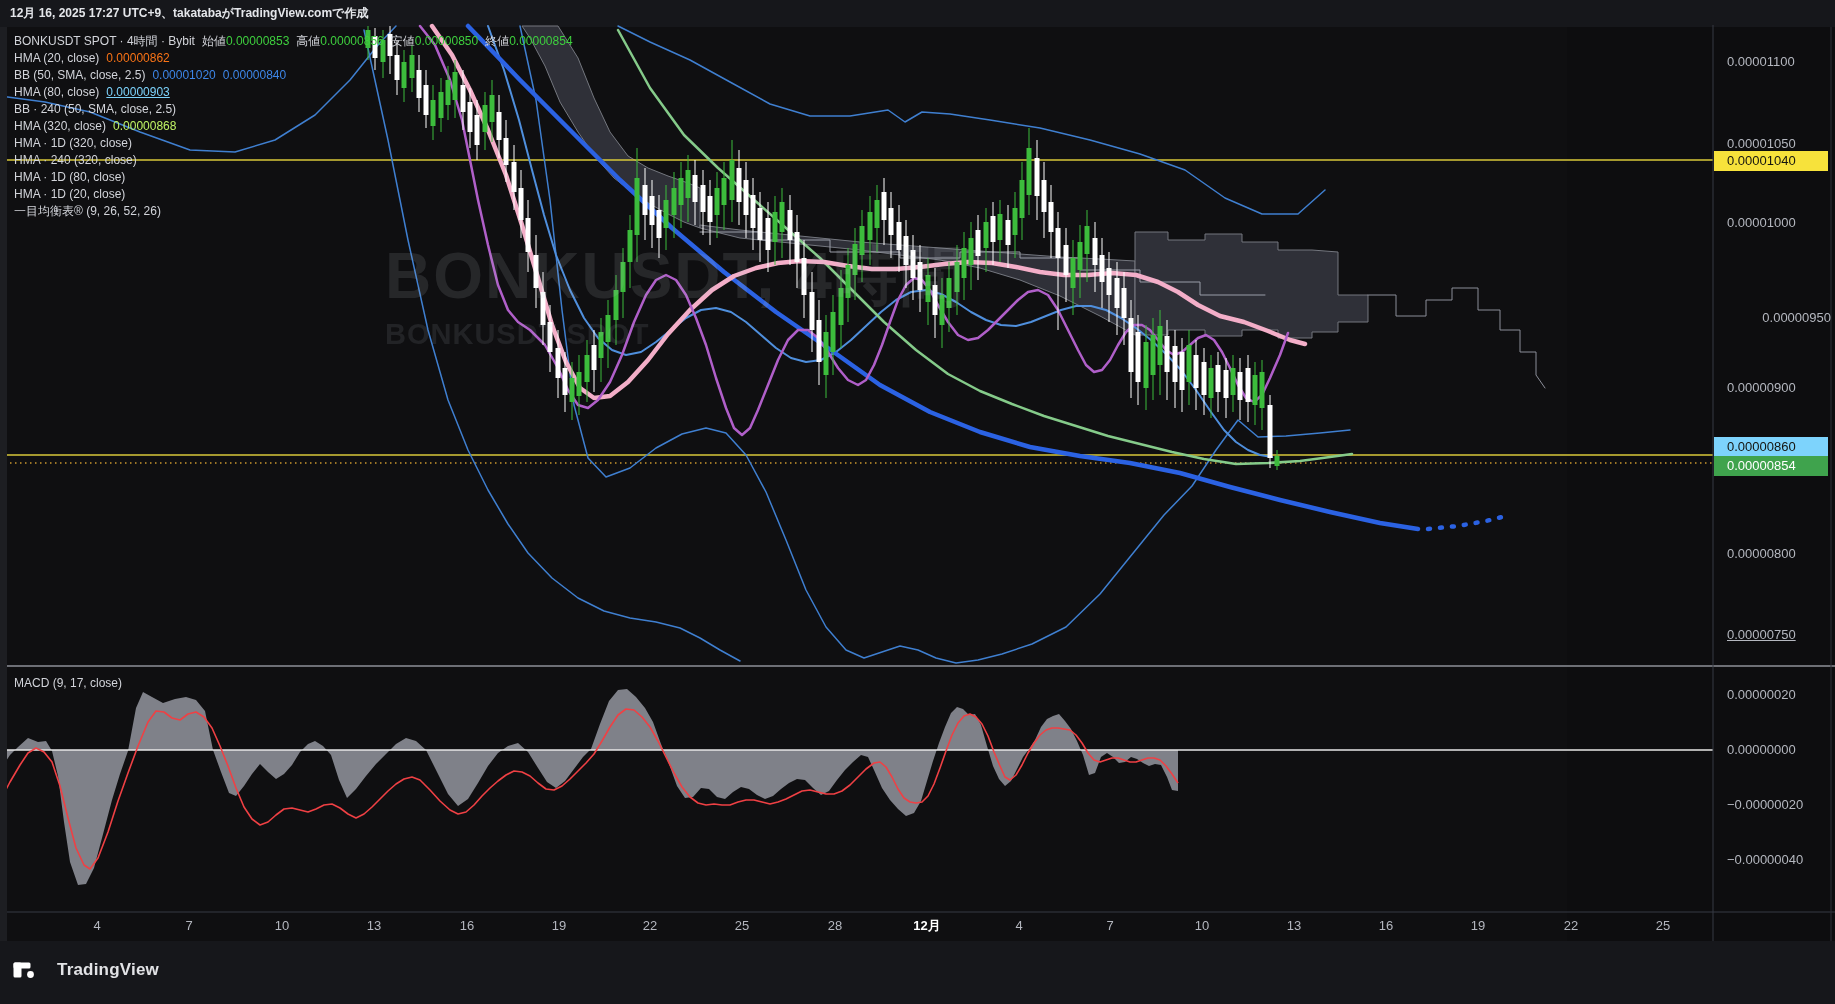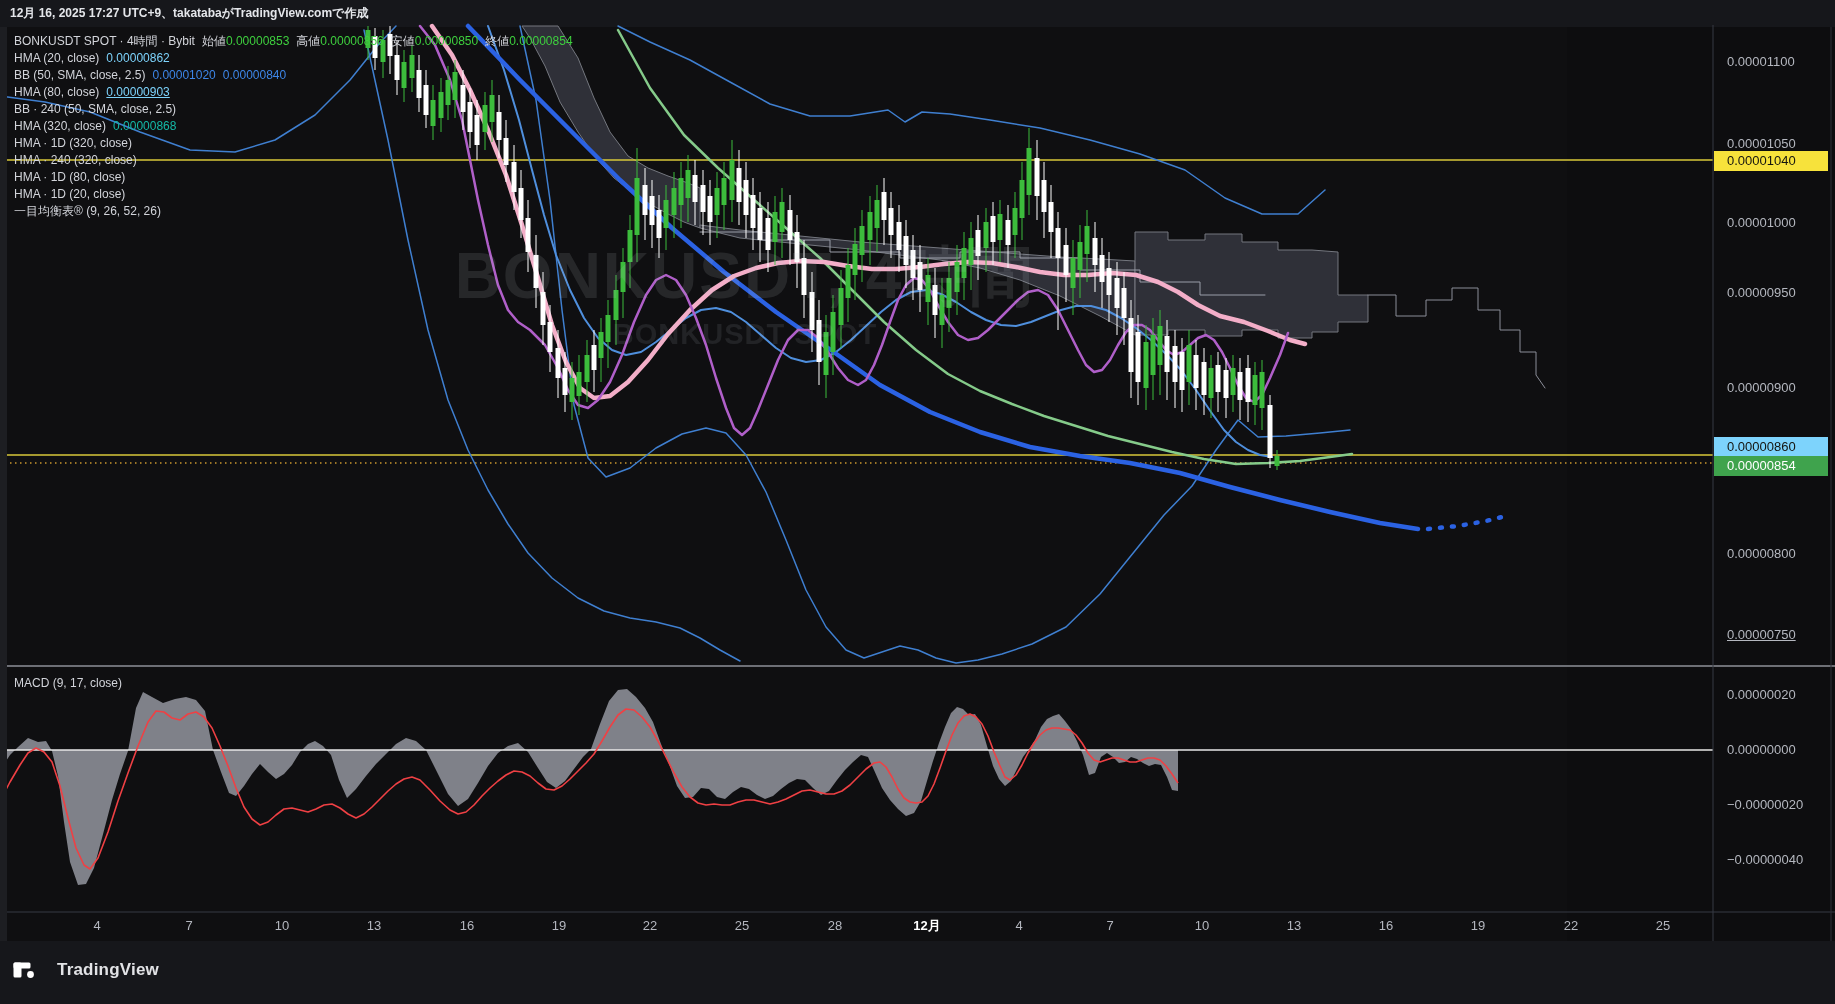--- a/index.html
+++ b/index.html
@@ -9,21 +9,21 @@
   #topbar{left:0;top:0;width:1835px;height:27px;background:#16171b;color:#e4e6ea;
     font-size:12px;font-weight:700;line-height:27px;padding-left:10px;box-sizing:border-box;}
   #leftstrip{left:0;top:27px;width:7px;height:914px;background:#1d1e22;}
   #bottombar{left:0;top:941px;width:1835px;height:63px;background:#16171b;}
   #chart-svg{left:0;top:0;}
   #legend{left:14px;top:33px;z-index:5;}
   .lrow{height:17px;line-height:17px;font-size:12px;color:#d2d4da;white-space:nowrap;}
   .lrow .val{margin-left:7px;font-weight:400;}
   .lrow .sp{margin-left:7px;}
   #title-row{font-size:12px;}
-  #watermark{left:385px;top:244px;width:720px;text-align:center;z-index:1;pointer-events:none;}
+  #watermark{left:385px;top:244px;width:720px;text-align:left;z-index:1;pointer-events:none;}
   #wm1{font-size:64px;font-weight:600;color:rgba(195,198,208,0.13);letter-spacing:2px;line-height:1;}
   #wm2{font-size:29px;font-weight:600;color:rgba(195,198,208,0.11);letter-spacing:1px;margin-top:10px;}
   #macd-label{left:14px;top:675px;font-size:12px;color:#d2d4da;z-index:5;}
   .axlabel{left:1727px;width:104px;height:18px;line-height:18px;font-size:13px;color:#b4b7bf;z-index:4;}
   .axtag{left:1714px;width:114px;height:20px;line-height:20px;font-size:13px;padding-left:13px;
     box-sizing:border-box;z-index:5;font-weight:400;}
   .tlabel{height:18px;line-height:18px;font-size:13px;color:#b4b7bf;z-index:4;transform:translateX(-50%);}
   .tmonth{color:#ffffff;font-weight:700;}
   #logo{left:12px;top:958px;display:flex;align-items:center;gap:21px;z-index:6;}
   #logo-text{font-size:17px;font-weight:700;color:#e2e3e6;letter-spacing:.2px;}
@@ -324,40 +324,40 @@
   <div id="watermark" class="abs">
     <div id="wm1">BONKUSDT, 4時間</div>
     <div id="wm2">BONKUSDT SPOT</div>
   </div>
 
   <div id="legend" class="abs">
     <div class="lrow" id="title-row">
       <span>BONKUSDT SPOT · 4時間 · Bybit</span><span id="ohlc-holder"><span class="sp">始値</span><span style="color: rgb(62, 207, 62);">0.00000853</span><span class="sp">高値</span><span style="color: rgb(62, 207, 62);">0.00000856</span><span class="sp">安値</span><span style="color: rgb(62, 207, 62);">0.00000850</span><span class="sp">終値</span><span style="color: rgb(62, 207, 62);">0.00000854</span></span>
     </div>
     <div id="legend-rows">
-        <div class="lrow"><span>HMA (20, close)</span><span class="val" style="color: #7dd3fc;">0.00000862</span></div>
+        <div class="lrow"><span>HMA (20, close)</span><span class="val" style="color: #f97316;">0.00000862</span></div>
         <div class="lrow"><span>BB (50, SMA, close, 2.5)</span><span class="val" style="color: rgb(61, 134, 232);">0.00001020</span><span class="val" style="color: rgb(61, 134, 232); text-align: center;">0.00000840</span></div>
         <div class="lrow"><span>HMA (80, close)</span><span class="val" style="color: #7dd3fc; text-decoration: underline;">0.00000903</span></div>
         <div class="lrow"><span>BB · 240 (50, SMA, close, 2.5)</span></div>
-        <div class="lrow"><span>HMA (320, close)</span><span class="val" style="color: #14b8a6; text-align: right;">0.00000868</span></div>
+        <div class="lrow"><span>HMA (320, close)</span><span class="val" style="color: #bef264; text-align: right;">0.00000868</span></div>
         <div class="lrow"><span>HMA · 1D (320, close)</span></div>
         <div class="lrow"><span>HMA · 240 (320, close)</span></div>
         <div class="lrow"><span>HMA · 1D (80, close)</span></div>
         <div class="lrow"><span>HMA · 1D (20, close)</span></div>
         <div class="lrow"><span>一目均衡表® (9, 26, 52, 26)</span></div>
       </div>
   </div>
 
   <div id="macd-label" class="abs lrow">MACD (9, 17, close)</div>
 
   <div id="price-axis">
       <div class="abs axlabel" style="top: 53px;">0.00001100</div>
       <div class="abs axlabel" style="top: 135px;">0.00001050</div>
       <div class="abs axlabel" style="top: 214px;">0.00001000</div>
-      <div class="abs axlabel" style="top: 284px;">0.00000950</div>
+      <div class="abs axlabel" style="top: 309px; text-align: right;">0.00000950</div>
       <div class="abs axlabel" style="top: 379px;">0.00000900</div>
       <div class="abs axlabel" style="top: 545px;">0.00000800</div>
       <div class="abs axlabel" style="top: 626px; text-decoration: underline;">0.00000750</div>
       <div class="abs axlabel" style="top: 686px;">0.00000020</div>
       <div class="abs axlabel" style="top: 741px;">0.00000000</div>
       <div class="abs axlabel" style="top: 796px;">−0.00000020</div>
       <div class="abs axlabel" style="top: 851px;">−0.00000040</div>
       <div class="abs axtag" style="top: 151px; background: rgb(247, 226, 59); color: rgb(21, 21, 15);">0.00001040</div>
       <div class="abs axtag" style="top: 437px; background: #7dd3fc; color: rgb(21, 21, 15);">0.00000860</div>
       <div class="abs axtag" style="top: 456px; background: rgb(63, 163, 77); color: rgb(255, 255, 255);">0.00000854</div>

